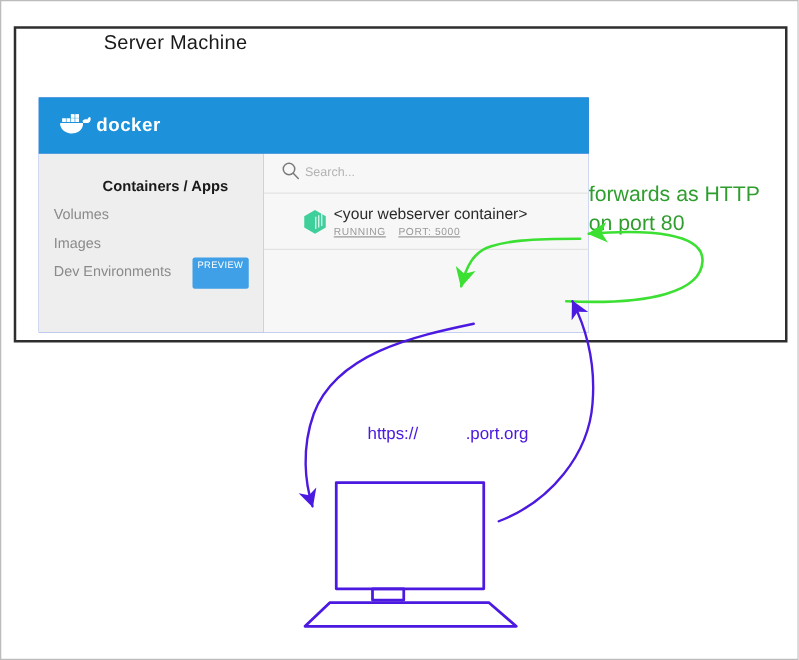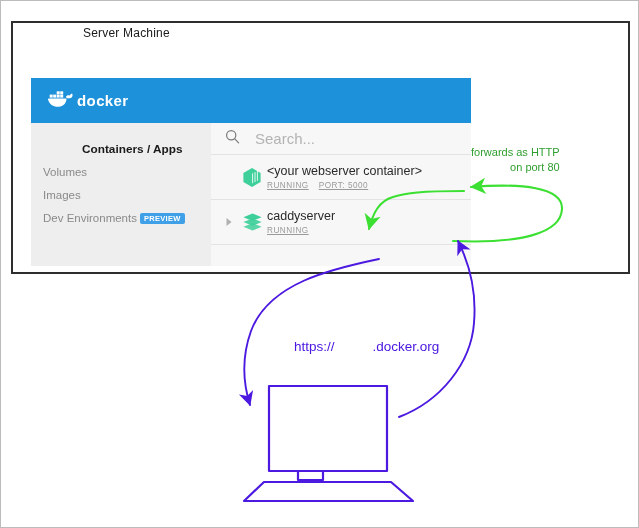--- a/index.html
+++ b/index.html
@@ -28,21 +28,21 @@
     width: 619px;
     height: 253px;
     background: #ffffff;
     border: 2px solid #2e2e2e;
     box-sizing: border-box;
   }
   #server-title {
     position: absolute;
     left: 82px;
     top: 25px;
-    font-size: 12px;
+    font-size: 16px;
     color: #1a1a1a;
     letter-spacing: .2px;
     white-space: nowrap;
   }
 
   
   #docker-window {
     position: absolute;
     left: 30px;
     top: 77px;
@@ -97,27 +97,27 @@
     align-items: center;
   }
   .side-item.active {
     color: #1a1a1a;
     font-weight: 700;
     font-size: 11.8px;
     margin-left: 39px;
   }
   .preview-badge {
     display: inline-block;
-    margin-left: 3px;
+    margin-left: 17px;
     background: #3fa0e8;
     color: #ffffff;
     font-size: 7.5px;
-    font-weight: 700;
+    font-weight: 400;
     letter-spacing: .3px;
-    padding: 2px 4px 1px 4px;
+    padding: 2px 4px 16px 4px;
     border-radius: 2px;
     line-height: 1;
   }
 
   
   #docker-content {
     position: absolute;
     left: 180px;
     top: 45px;
     width: 260px;
@@ -128,22 +128,22 @@
   #search-row {
     position: relative;
     height: 32px;
     display: flex;
     align-items: center;
     padding-left: 14px;
     border-bottom: 1px solid #e3e3e3;
     box-sizing: border-box;
   }
   #search-placeholder {
-    margin-left: 15px;
-    font-size: 15px;
+    margin-left: 4px;
+    font-size: 10px;
     color: #b3b3b3;
   }
   .list-row {
     position: relative;
     height: 45px;
     display: flex;
     align-items: center;
     border-bottom: 1px solid #e3e3e3;
     box-sizing: border-box;
     padding-left: 10px;
@@ -174,25 +174,24 @@
     white-space: nowrap;
     text-decoration: underline;
   }
   .row-meta .meta-port { margin-left: 10px; }
 
   
   #green-note {
     position: absolute;
     left: 470px;
     top: 144px;
-    font-size: 11px;
+    font-size: 17px;
     color: #2f9e2f;
     line-height: 1.35;
     white-space: nowrap;
-    text-align: right;
   }
   #url-text {
     position: absolute;
     left: 293px;
     top: 338px;
     font-size: 13.5px;
     color: #4b19e0;
     white-space: nowrap;
   }
   #url-text .url-gap { display: inline-block; width: 38px; }
@@ -277,53 +276,31 @@
           </svg>
         </div>
         <div class="row-text">
           <div class="row-name">&lt;your webserver container&gt;</div>
           <div class="row-meta">
             <span>RUNNING</span><span class="meta-port">PORT: 5000</span>
           </div>
         </div>
       </div>
 
-      <div class="list-row">
-        <div class="row-expander">
-          <svg width="8" height="10" viewBox="0 0 8 10">
-            <path d="M1.5 1 L6.5 5 L1.5 9 Z" fill="#b0b0b0"></path>
-          </svg>
-        </div>
-        <div class="row-icon">
-          <svg width="21" height="20" viewBox="0 0 21 20">
-            <g fill="#3ecf9a">
-              <path d="M10.5 1.4 L19.6 5.2 L10.5 9.0 L1.4 5.2 Z"></path>
-              <path d="M10.5 6.4 L19.6 10.0 L10.5 13.8 L1.4 10.0 Z" opacity="0.92"></path>
-              <path d="M10.5 11.2 L19.6 14.8 L10.5 18.6 L1.4 14.8 Z" opacity="0.85"></path>
-            </g>
-          </svg>
-        </div>
-        <div class="row-text">
-          <div class="row-name">caddyserver</div>
-          <div class="row-meta">
-            <span>RUNNING</span>
-          </div>
-        </div>
-      </div>
 
     </div>
   </div>
 
   <div id="green-note">
     <div>forwards as HTTP</div>
     <div>on port 80</div>
   </div>
 
   <div id="url-text">
-    <span>https://</span><span class="url-gap"></span><span>.docker.org</span>
+    <span>https://</span><span class="url-gap"></span><span>.port.org</span>
   </div>
 
   <svg id="overlay" viewBox="0 0 639 528">
     <defs>
       <marker id="mk-green" markerWidth="9" markerHeight="9" refX="7.5" refY="4.5" orient="auto">
         <path d="M0.5,0.6 L8,4.5 L0.5,8.4 L2.6,4.5 Z" fill="#3ce033"></path>
       </marker>
       <marker id="mk-purple" markerWidth="9" markerHeight="9" refX="7.5" refY="4.5" orient="auto">
         <path d="M0.5,0.6 L8,4.5 L0.5,8.4 L2.6,4.5 Z" fill="#4b19e0"></path>
       </marker>

